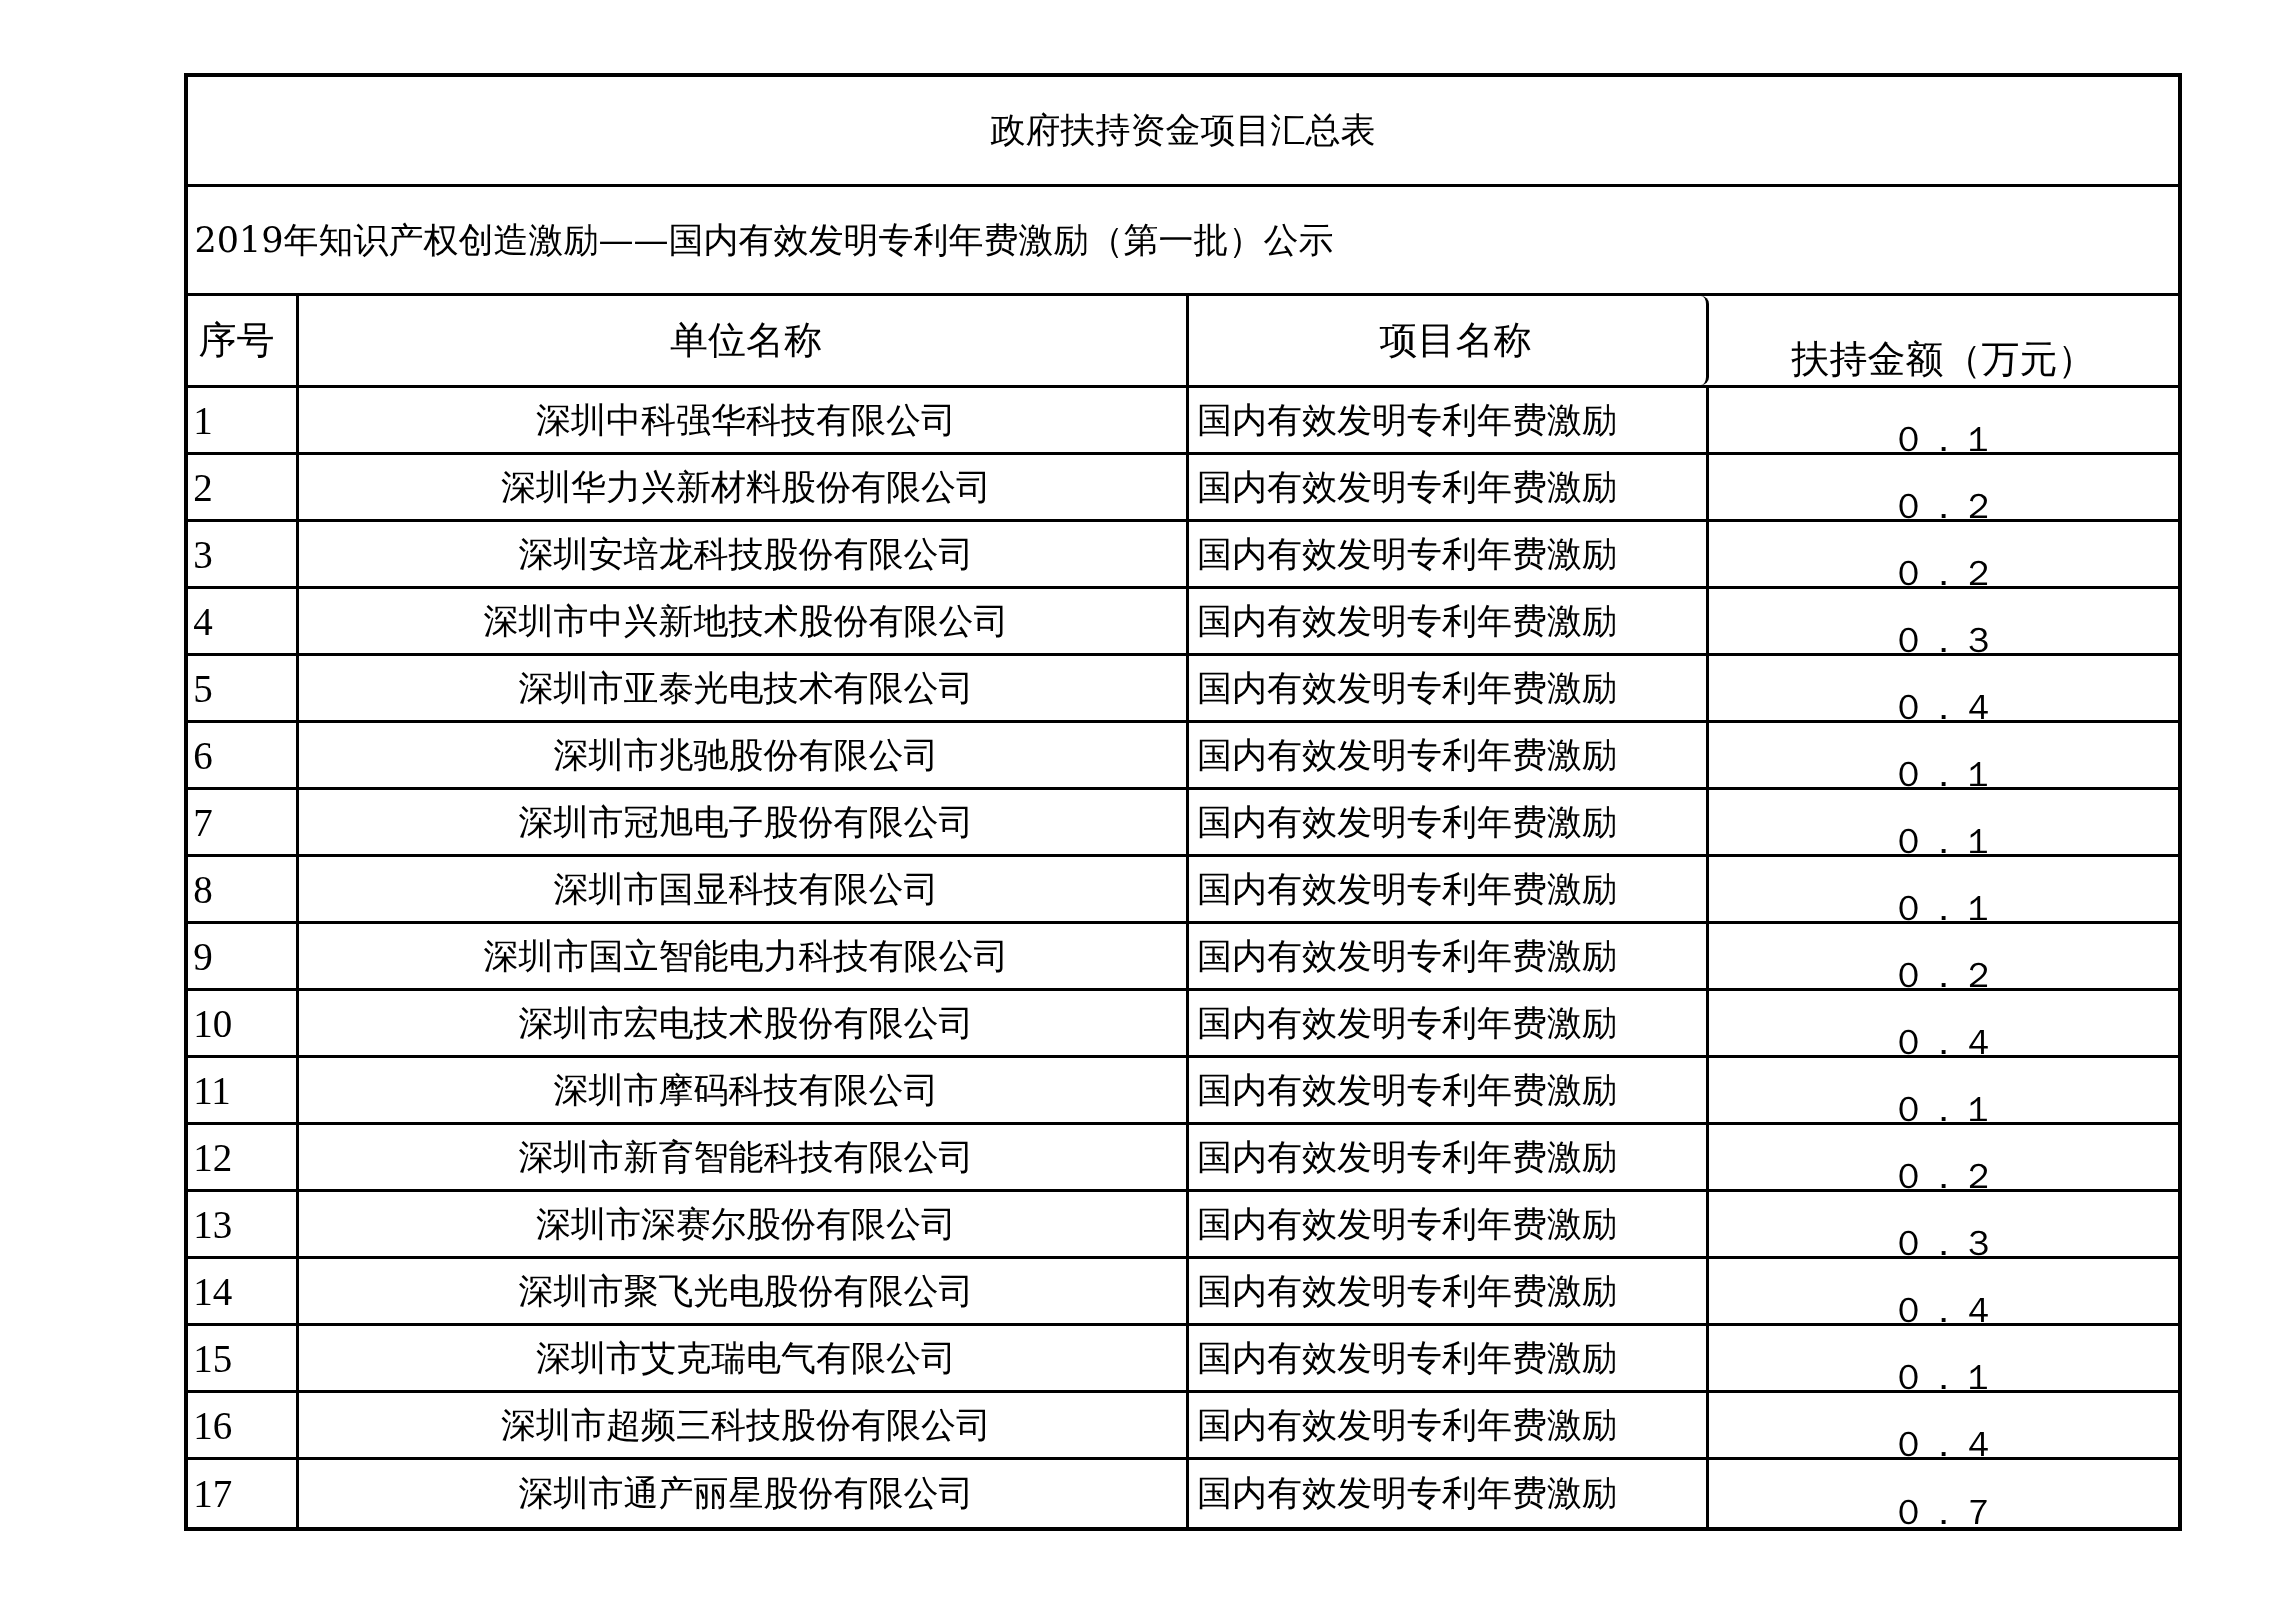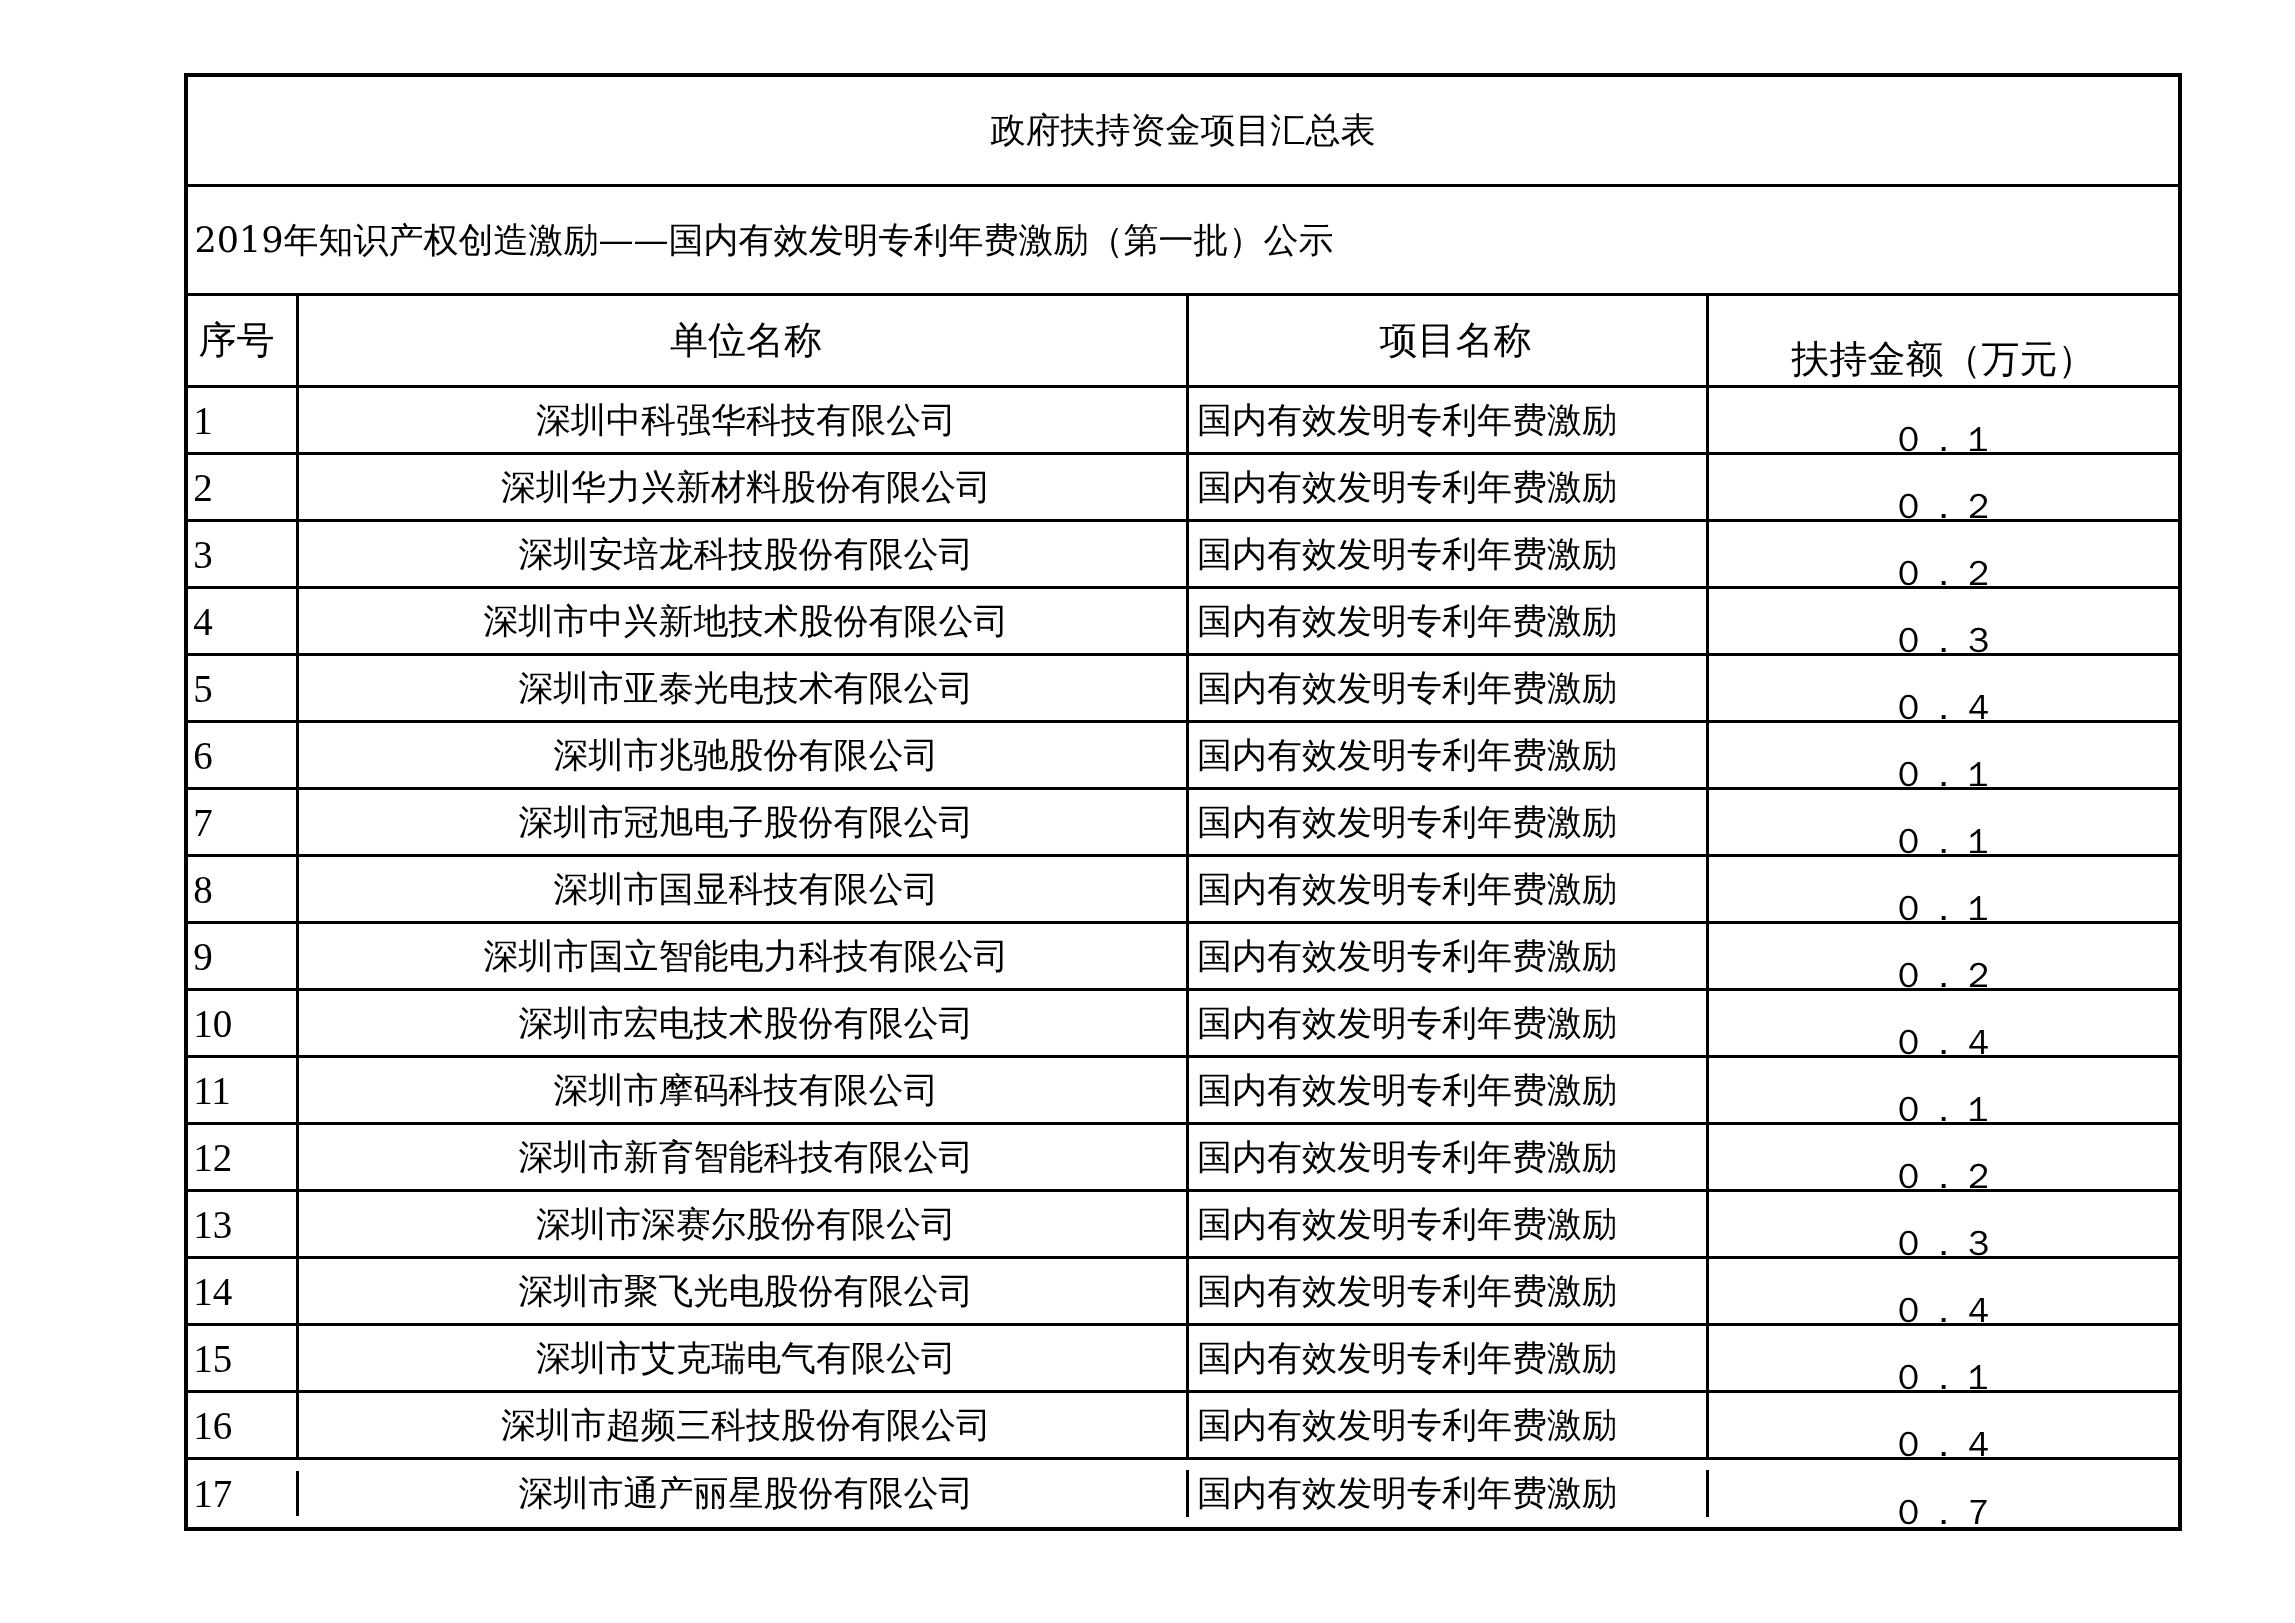--- a/index.html
+++ b/index.html
@@ -1,35 +1,35 @@
 <!DOCTYPE html>
 <html style="font-size:10.5px"><head>
 <meta charset="utf-8">
 <style>
   html, body { margin: 0; padding: 0; background: #ffffff; }
   body { width: 2295px; height: 1623px; position: relative; overflow: hidden;
          font-family: "DejaVu Serif", "Liberation Serif", serif; color: #000; }
   .table { position: absolute; left: 184px; top: 73px; width: 1998px;
            border: 4.6px solid #000; box-sizing: border-box; }
   .row { display: flex; border-bottom: 3.9px solid #000; box-sizing: border-box; }
-  .row:last-child { border-bottom: none; align-items: center; }
+  .row:last-child { border-bottom: none; }
   .title-row { height: 110px; align-items: center; justify-content: center;
                font-size: 35px; }
   .subtitle-row { height: 109px; align-items: center; padding-left: 6.5px;
                   font-size: 35px; }
   .header-row { height: 92px; font-size: 38px; text-align: right; }
   .data-row { height: 67px; font-size: 35px; }
   .cell { display: flex; align-items: center; box-sizing: border-box;
           border-right: 3.3px solid #000; overflow: hidden; white-space: nowrap; }
   .cell:last-child { border-right: none; }
   .c-idx { width: 111px; padding-left: 5.2px; }
   .c-unit { width: 883px; justify-content: center; margin-left: 7px; }
   .c-proj { width: 520px; justify-content: flex-start; padding-left: 7.9px; }
   .c-amt { flex: 1; justify-content: center; margin-top: 38px; }
-  .header-row .c-proj { justify-content: center; padding-left: 16px; }
+  .header-row .c-proj { justify-content: center; padding-left: 16px; border-radius: 8px; }
   .header-row .c-idx { padding-left: 10.5px; }
   .data-row .c-idx { font-family: "Liberation Serif", serif; font-size: 39px; }
 </style>
 </head>
 <body>
 
 <div class="table">
   <div class="row title-row">
     <span>政府扶持资金项目汇总表</span>
   </div>

